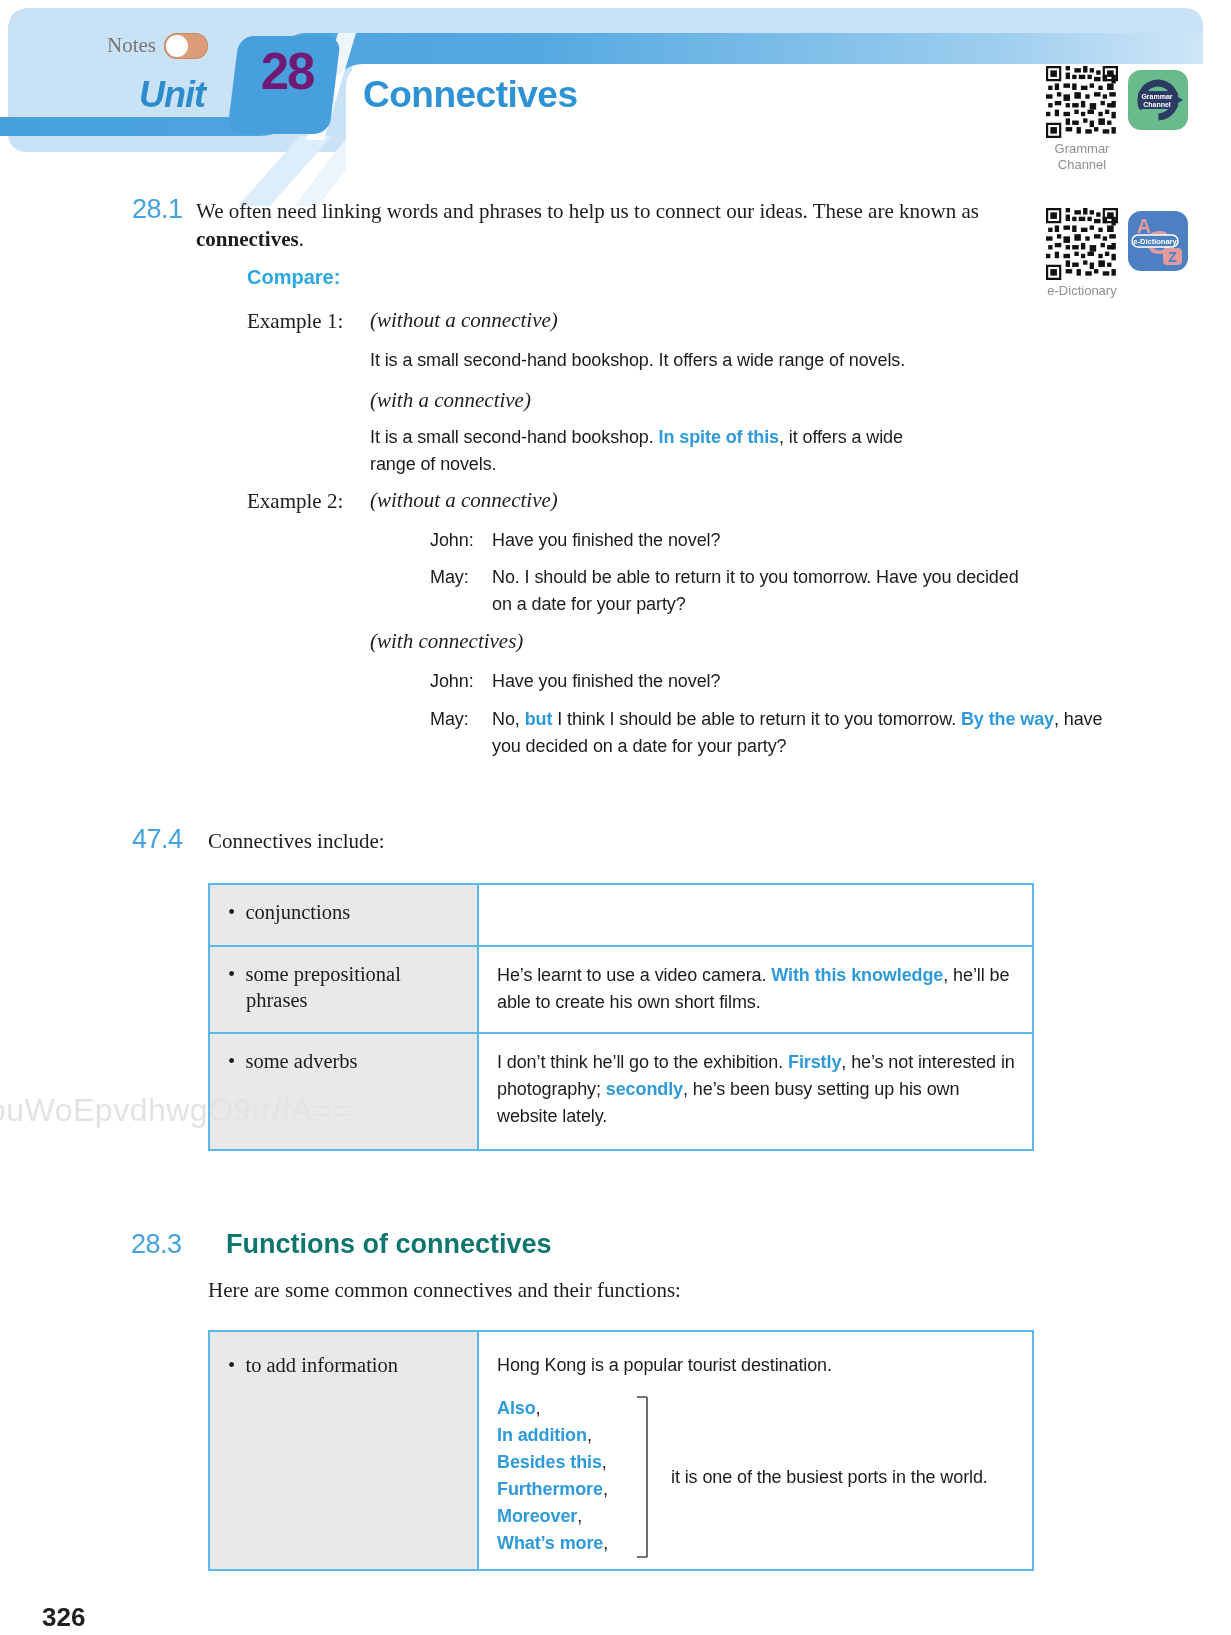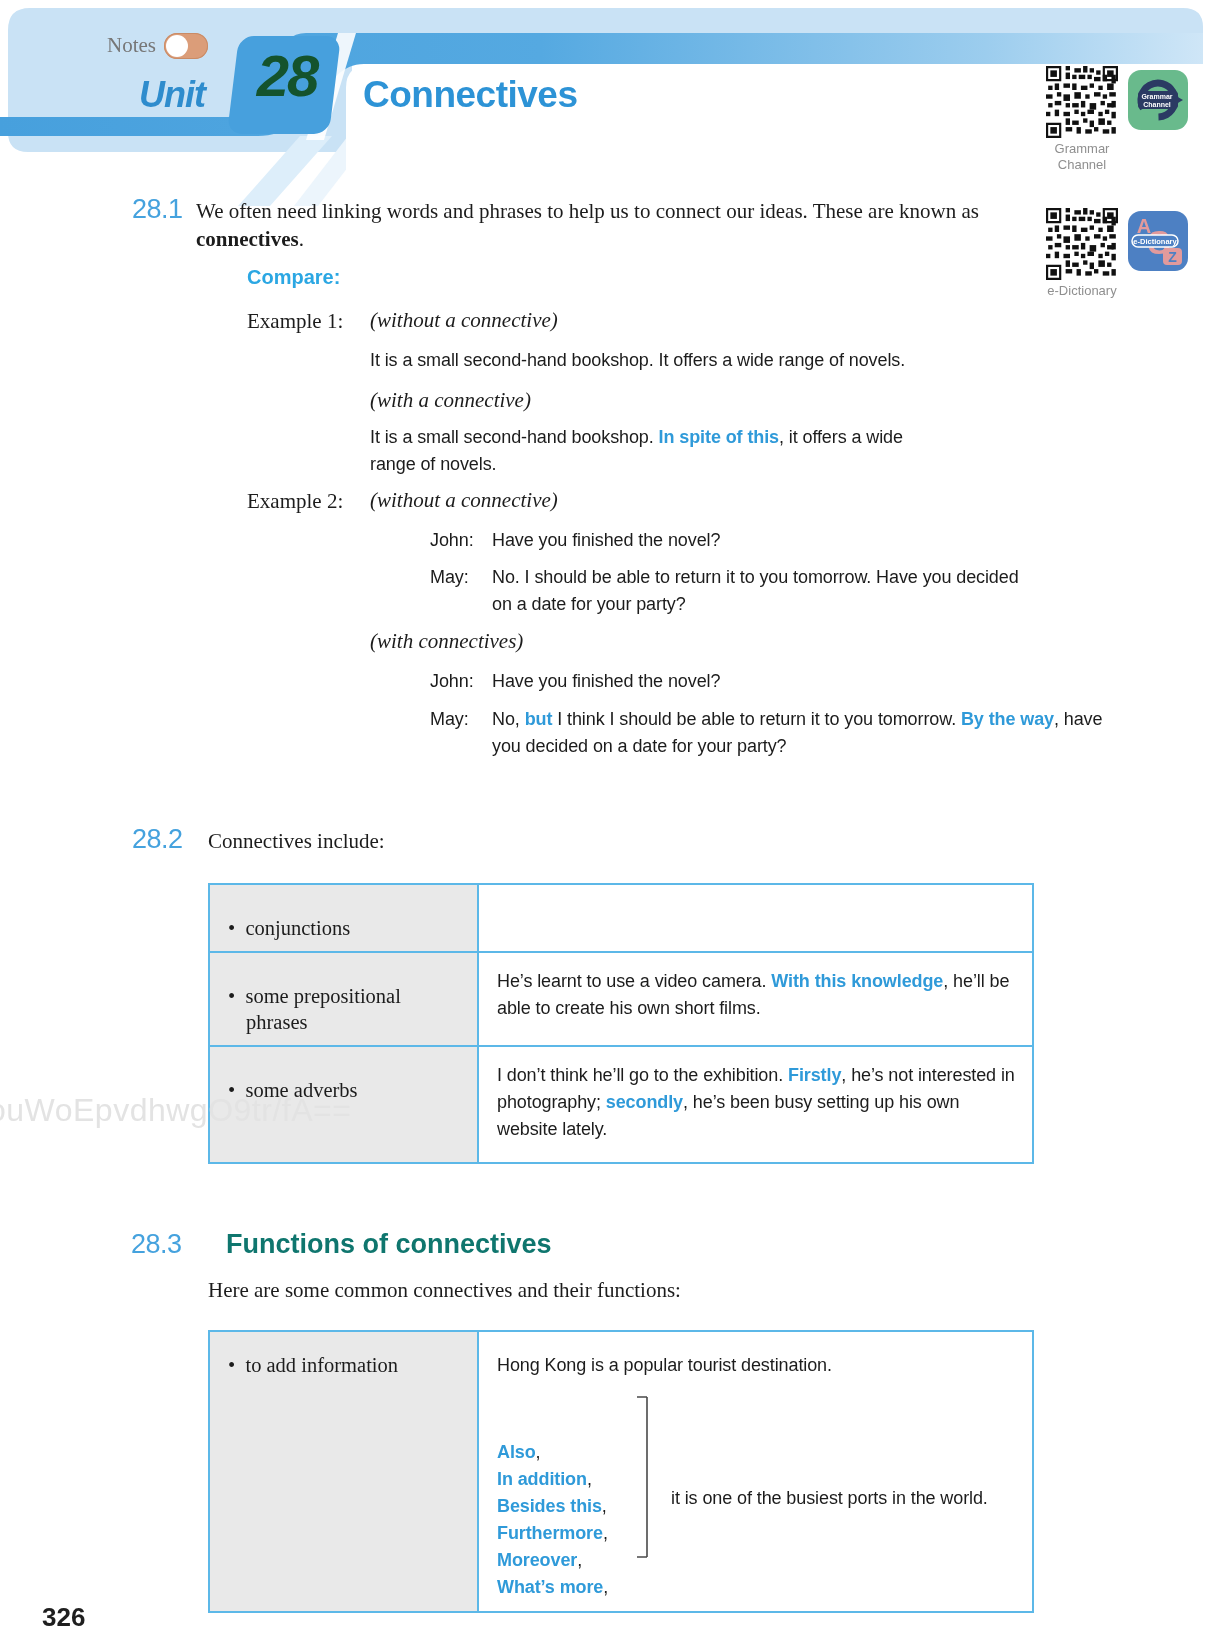--- a/index.html
+++ b/index.html
@@ -15,36 +15,36 @@
   .comparelbl{font-weight:bold;font-size:20px;color:#2ba7e3;}
   .exlabel{font-size:21px;}
   .exital{font-size:21px;font-style:italic;}
   .dlg{display:flex;}
   .dlglabel{width:62px;flex:none;}
   
   .notes{font-family:"Liberation Serif",serif;font-size:21px;color:#777;}
   .toggle{width:44px;height:26px;border-radius:13px;background:#db9d79;position:relative;box-shadow:inset 0 0 0 1px #c98b66;}
   .knob{position:absolute;left:2px;top:2px;width:22px;height:22px;border-radius:50%;background:#fff;}
   .unitword{font-style:italic;font-weight:bold;font-size:36px;color:#2e8ccd;letter-spacing:-1px;}
-  .unitnum{font-style:italic;font-weight:bold;font-size:58px;color:#14532d;letter-spacing:-2px;}
+  .unitnum{font-weight:bold;font-size:51px;color:#701a75;letter-spacing:-2px;}
   .maintitle{font-weight:bold;font-size:37px;color:#2d93d6;letter-spacing:-0.5px;}
   .h283{font-weight:bold;font-size:27px;color:#0f766e;margin-left:20px;}
   
   .qrcap{font-size:13px;line-height:16px;color:#8f8f8f;text-align:center;}
   
   .gtable{border:2px solid #5cb8e8;background:#fff;}
   .trow{display:flex;border-top:2px solid #5cb8e8;}
   .trow:first-child{border-top:none;}
   .tcat{width:237px;flex:none;background:#e9e9e9;border-right:2px solid #5cb8e8;
-        padding:30px 12px 10px 18px;font-family:"Liberation Serif",serif;font-size:20.5px;line-height:26px;}
+        padding:14px 12px 10px 18px;font-family:"Liberation Serif",serif;font-size:20.5px;line-height:26px;}
   .catline{display:block;padding-left:18px;text-indent:-18px;}
   .catline::before{content:"\2022\2002";}
   .tval{flex:1;padding:15px 16px 10px 18px;}
   .fnrow{display:flex;margin-top:16px;}
-  .fnlist{width:128px;flex:none;margin-top:44px;}
+  .fnlist{width:128px;flex:none;}
   .fnlist div{height:27px;}
   .fnresult{align-self:center;margin-left:22px;}
   .wmark{font-size:32px;color:#e3e3e3;letter-spacing:0.5px;white-space:nowrap;z-index:50;}
   .pagenum{font-size:26px;font-weight:bold;color:#1f1f1f;}
 </style>
 </head>
 <body>
 
 <div class="page">
 
@@ -215,21 +215,21 @@
 
   <div class="abs dlg bodysans" style="left:430px;top:668px">
     <span class="dlglabel">John:</span>
     <span>Have you finished the novel?</span>
   </div>
   <div class="abs dlg bodysans" style="left:430px;top:706px">
     <span class="dlglabel">May:</span>
     <span style="max-width:618px"><span>No, </span><span class="cword">but</span><span> I think I should be able to return it to you tomorrow. </span><span class="cword">By the way</span><span>, have you decided on a date for your party?</span></span>
   </div>
 
-  <span class="abs secnum" style="left:132px;top:824px">28.2</span>
+  <span class="abs secnum" style="left:132px;top:824px">47.4</span>
   <span class="abs serif serifbody" style="left:208px;top:827px">Connectives include:</span>
 
   <div class="abs gtable" style="left:208px;top:883px;width:822px">
     <div class="trow" style="min-height:60px">
       <div class="tcat">
         <span class="catline">conjunctions</span>
       </div>
     </div>
     <div class="trow" style="min-height:85px">
       <div class="tcat">

